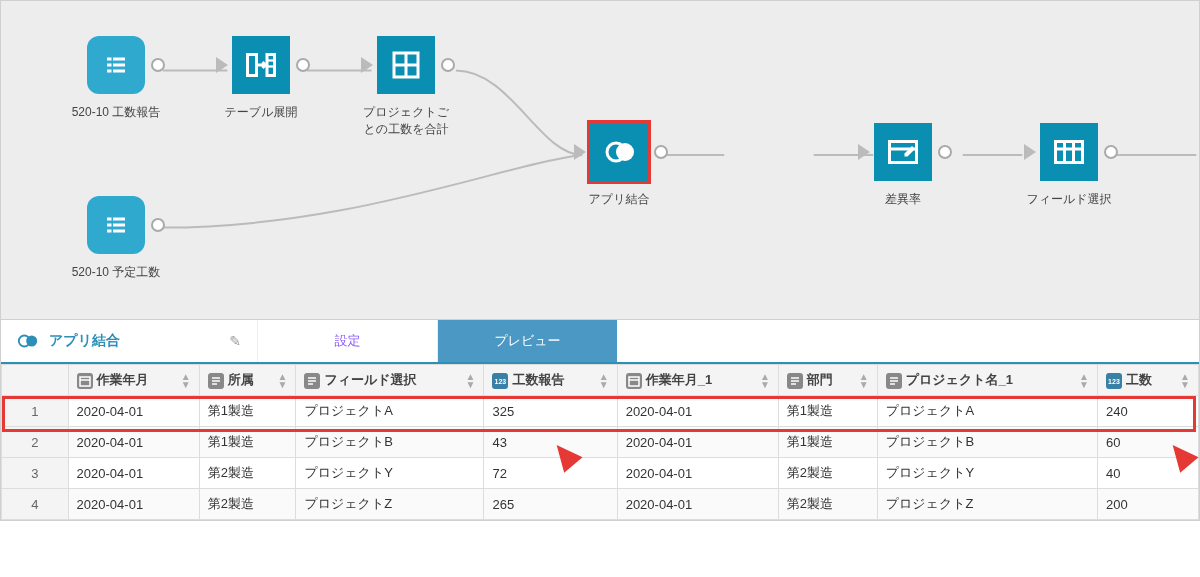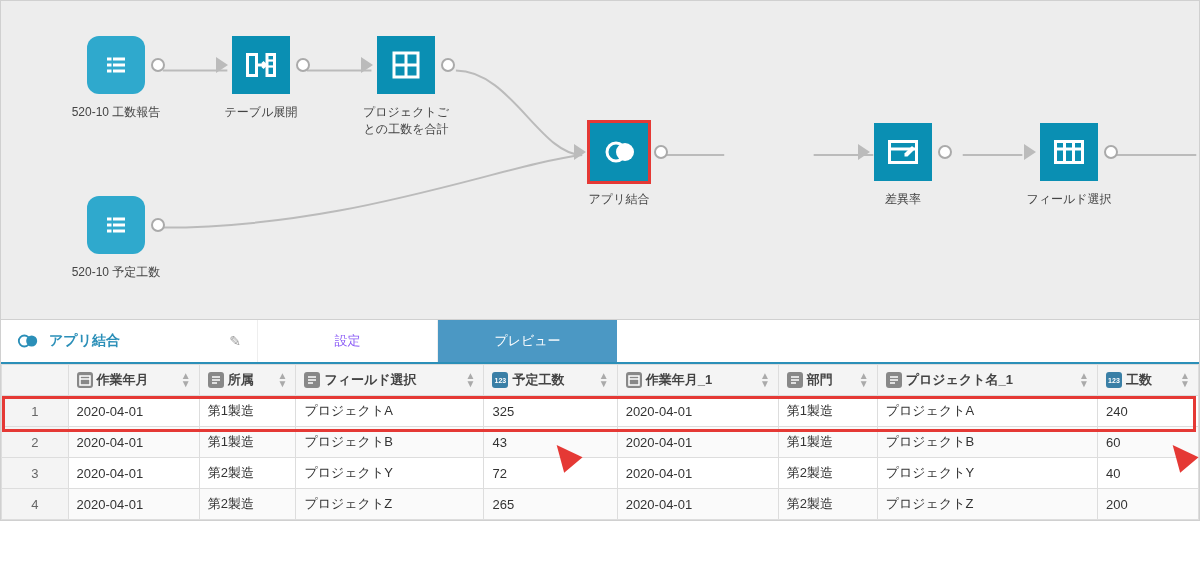--- a/index.html
+++ b/index.html
@@ -24,21 +24,21 @@
   .tab { flex: 0 0 180px; display: flex; align-items: center; justify-content: center; font-size: 13px; color: #8b5cf6; cursor: pointer; border-left: 1px solid #eee; }
   .tab.active { background: #4b98c4; color: #fff; }
 
   .grid { width: 100%; border-collapse: collapse; table-layout: fixed; }
   .grid th, .grid td { border: 1px solid #ddd; padding: 6px 8px; font-size: 13px; vertical-align: middle; }
   .grid th { background: #f4f4f4; color: #444; font-weight: bold; text-align: left; white-space: nowrap; overflow: hidden; }
   .grid td { background: #fff; }
   .grid tr:nth-child(even) td { background: #fafafa; }
   .grid .rownum { width: 62px; text-align: center; color: #666; background: #f4f4f4 !important; }
   .grid td.num { }
-  .th-inner { display: flex; align-items: center; gap: 4px; }
+  .th-inner { display: flex; align-items: flex-end; gap: 4px; }
   .col-icon { width: 16px; height: 16px; border-radius: 3px; display: inline-flex; align-items: center; justify-content: center; font-size: 9px; color: #fff; flex: 0 0 16px; }
   .col-icon.date { background: #888; }
   .col-icon.text { background: #888; }
   .col-icon.num { background: #3a7fa6; }
   .sort-icon { margin-left: auto; color: #aaa; font-size: 10px; line-height: 8px; display: flex; flex-direction: column; cursor: pointer; }
 
   .highlight-row { position: absolute; border: 3px solid #e53935; pointer-events: none; }
   .arrow-callout { position: absolute; width: 0; height: 0; border-left: 12px solid transparent; border-right: 12px solid transparent; border-bottom: 26px solid #e53935; transform: rotate(-40deg); transform-origin: center; pointer-events: none; }
 
   .icon-svg { width: 36px; height: 36px; fill: #fff; }
@@ -236,21 +236,21 @@
               <span>フィールド選択</span>
               <span class="sort-icon">
                 <span>▲</span>
                 <span>▼</span>
               </span>
             </div>
           </th>
           <th>
             <div class="th-inner">
               <span class="col-icon num" style="font-size: 7px; font-weight: bold;">123</span>
-              <span>予定工数</span>
+              <span>工数報告</span>
               <span class="sort-icon">
                 <span>▲</span>
                 <span>▼</span>
               </span>
             </div>
           </th>
           <th>
             <div class="th-inner">
               <span class="col-icon date">
                 <svg width="12" height="12" viewBox="0 0 12 12">

